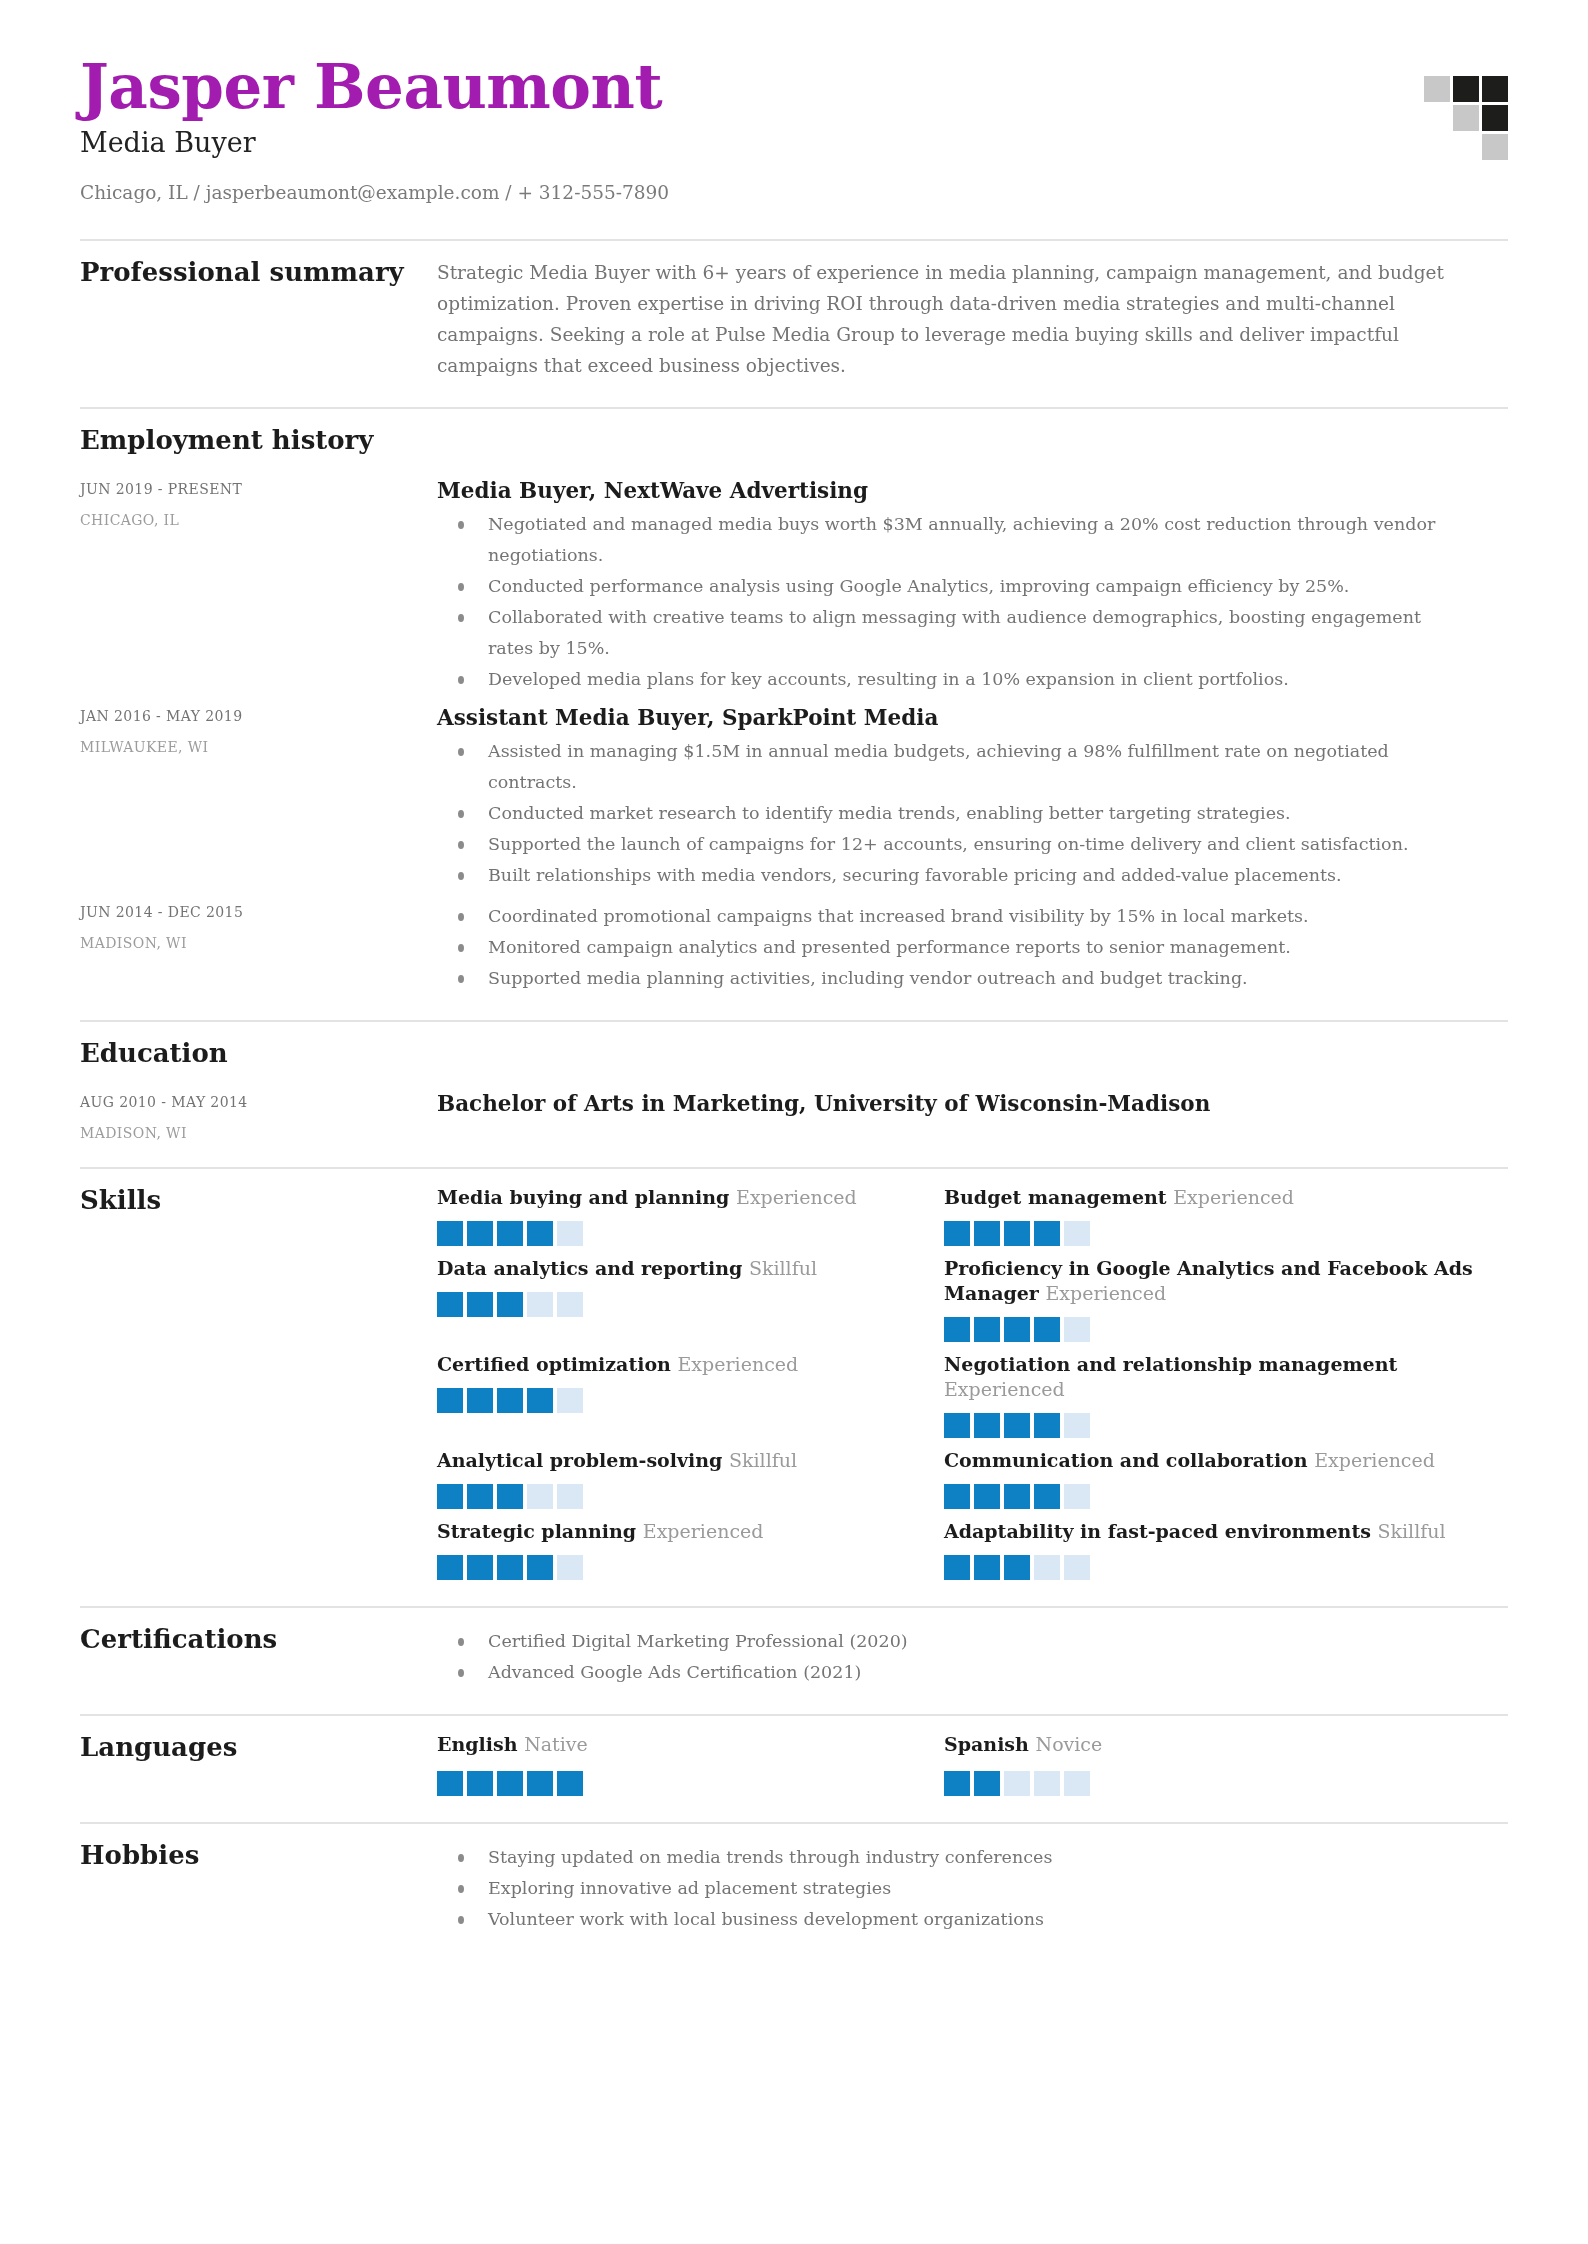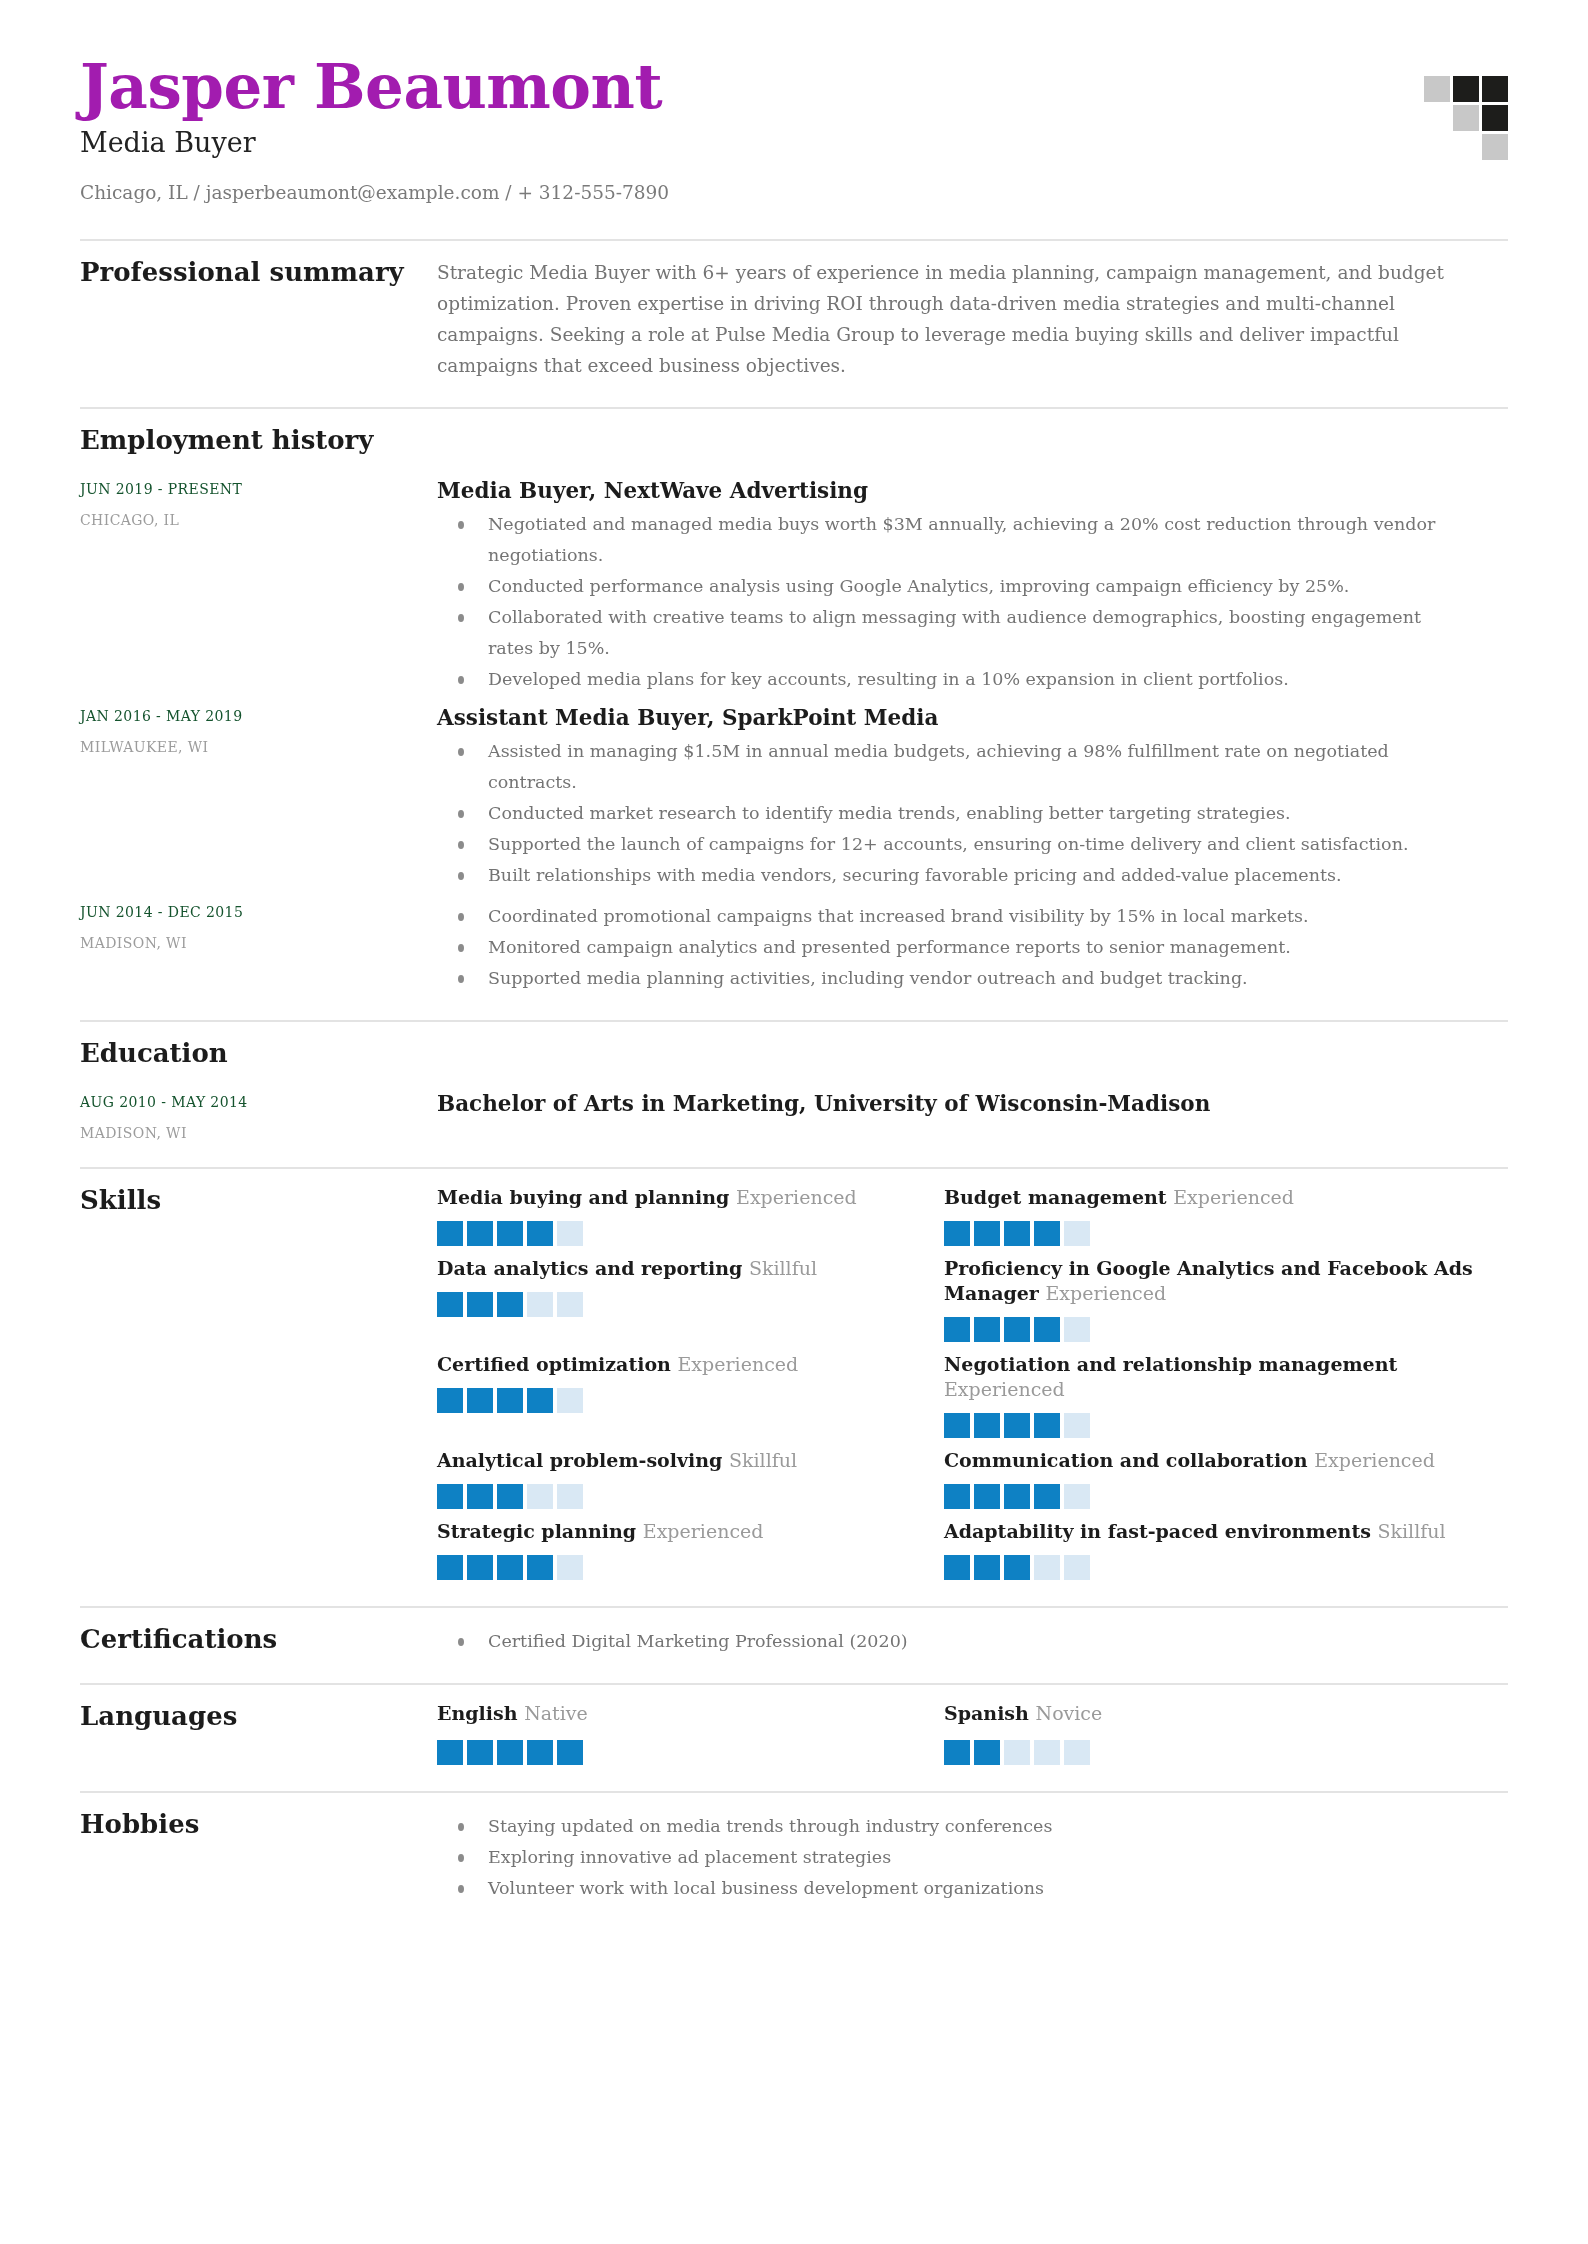--- a/index.html
+++ b/index.html
@@ -27,21 +27,21 @@
   .head-rule { border:none; border-top:2px solid #e3e3e3; margin:36px 0 0 0; }
   
   .sec { padding:16px 0 26px 0; border-bottom:2px solid #e3e3e3; }
   .sec:last-of-type { border-bottom:none; }
   .row { display:grid; grid-template-columns:357px 1fr; align-items:start; }
   .row.head-row { margin-bottom:20px; }
   h2.sec-heading { margin:0; font-size:26px; line-height:1.2; font-weight:bold; color:#1c1c1c; }
   
   .summary { margin:0; font-size:18.5px; line-height:31px; color:#747474; max-width:1030px; }
   
-  .meta-dates { font-size:14px; letter-spacing:0.4px; color:#14532d; padding-top:5px; }
+  .meta-dates { font-size:14px; letter-spacing:0.4px; color:#737373; padding-top:5px; }
   .meta-loc   { font-size:14px; letter-spacing:0.4px; color:#9c9c9c; margin-top:15px; }
   .job { margin-bottom:8px; }
   .job:last-child { margin-bottom:0; }
   h3.entry-title { margin:0 0 4px 0; font-size:21.5px; font-weight:bold; color:#1c1c1c; line-height:1.35; }
   ul.dotted { list-style:none; margin:2px 0 0 0; padding:0; max-width:1022px; }
   ul.dotted li {
     position:relative; padding-left:51px;
     font-size:17.5px; line-height:31px; color:#747474;
   }
   ul.dotted li::before {
@@ -324,20 +324,21 @@
     </div>
   </section>
 
   <section class="sec">
     <div class="row">
       <h2 class="sec-heading">Certifications</h2>
       <ul class="dotted">
 
           <li>Certified Digital Marketing Professional (2020)</li>
 
+          <li>Advanced Google Ads Certification (2021)</li>
 
       </ul>
     </div>
   </section>
 
   <section class="sec">
     <div class="row">
       <h2 class="sec-heading">Languages</h2>
       <div class="two-col">
 

